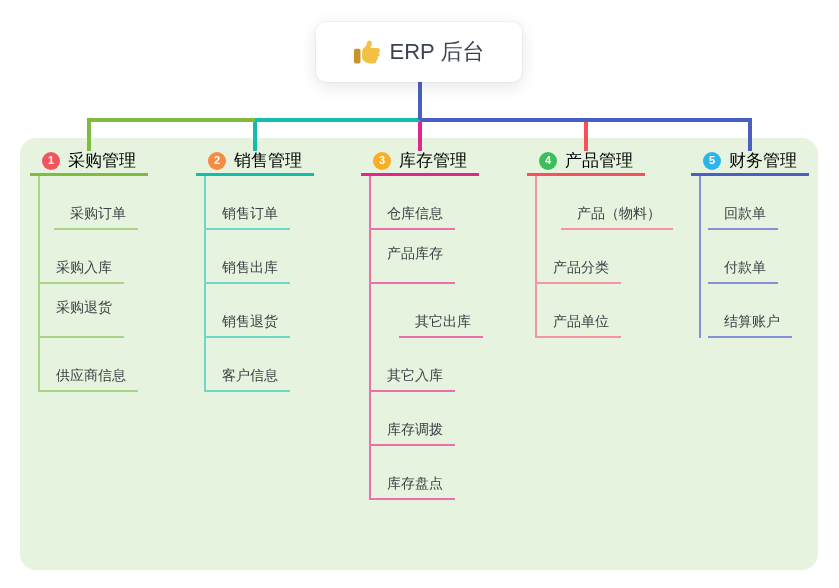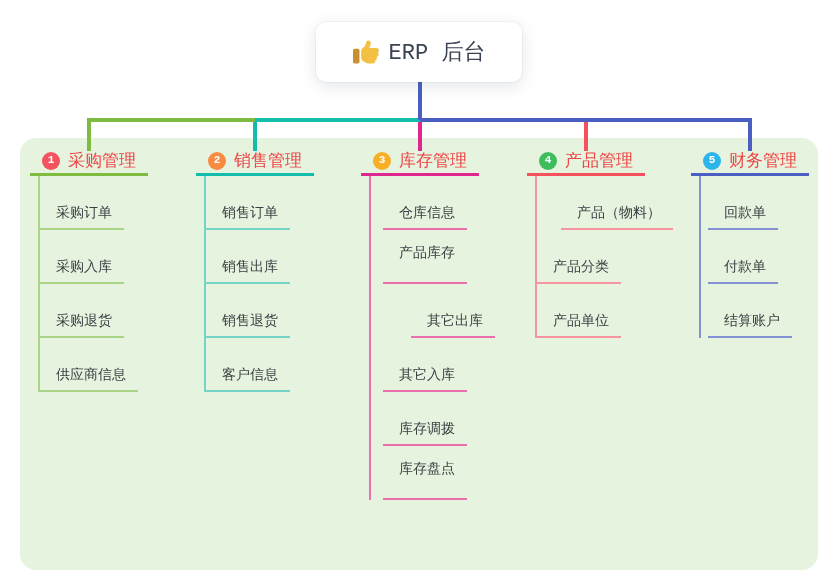--- a/index.html
+++ b/index.html
@@ -1,18 +1,18 @@
 <!DOCTYPE html>
 <html><head>
 <meta charset="utf-8">
 <style>
   html,body{margin:0;padding:0;background:#ffffff;}
   .canvas{
     position:relative;width:839px;height:588px;background:#ffffff;overflow:hidden;
-    font-family:Liberation Mono, monospace;
+    font-family:Liberation Sans, sans-serif;
   }
   .root-card{
     position:absolute;left:316px;top:22px;width:206px;height:60px;background:#ffffff;
     border-radius:10px;box-shadow:0 4px 16px rgba(60,70,90,.14),0 0 0 1px rgba(0,0,0,.03);
     display:flex;align-items:center;justify-content:center;gap:10px;
     font-size:22px;color:#3A4354;z-index:3;white-space:nowrap;
   }
   .root-card svg{display:block;}
   .panel{
     position:absolute;left:20px;top:138px;width:798px;height:432px;
@@ -21,21 +21,21 @@
   .line{position:absolute;z-index:1;}
   .branch{position:absolute;top:148px;z-index:2;}
   .title-row{
     display:flex;align-items:center;gap:8px;width:118px;height:28px;
     border-bottom:3px solid;padding-left:12px;box-sizing:border-box;
   }
   .badge{
     width:18px;height:18px;border-radius:50%;color:#fff;font-size:11px;font-weight:bold;
     display:flex;align-items:center;justify-content:center;flex:0 0 18px;line-height:1;
   }
-  .title-label{font-size:17px;color:#ef4444;font-weight:500;white-space:nowrap;}
+  .title-label{font-size:17px;color:#000000;font-weight:500;white-space:nowrap;}
   .children{margin-left:8px;border-left:2px solid;width:max-content;}
   .child{
     height:54px;display:flex;align-items:flex-end;border-bottom:2px solid;
     width:max-content;padding:0 12px 6px 16px;box-sizing:border-box;
     font-size:14px;line-height:18px;color:#3C4043;white-space:nowrap;
   }
 </style>
 </head>
 <body>
 
@@ -63,27 +63,27 @@
       <div class="line" style="left: 748px; top: 122px; width: 4px; height: 29px; background: rgb(74, 95, 193);"></div>
     </div>
 
   <div>
       <div class="branch" style="left: 30px;">
       <div class="title-row" style="border-bottom-color: rgb(127, 186, 65);">
         <span class="badge" style="background: rgb(244, 84, 93);">1</span>
         <span class="title-label">采购管理</span>
       </div>
       <div class="children" style="border-left-color: rgb(169, 212, 136);">
-          <div class="child" style="border-bottom-color: rgb(169, 212, 136);">
+          <div class="child" style="border-bottom-color: rgb(169, 212, 136); margin-left: 14px;">
             <span>采购订单</span>
           </div>
           <div class="child" style="border-bottom-color: rgb(169, 212, 136);">
             <span>采购入库</span>
           </div>
-          <div class="child" style="border-bottom-color: rgb(169, 212, 136);">
+          <div class="child" style="border-bottom-color: rgb(169, 212, 136); align-items: center;">
             <span>采购退货</span>
           </div>
           <div class="child" style="border-bottom-color: rgb(169, 212, 136);">
             <span>供应商信息</span>
           </div>
         </div>
     </div>
       <div class="branch" style="left: 196px;">
       <div class="title-row" style="border-bottom-color: rgb(19, 189, 169);">
         <span class="badge" style="background: rgb(247, 139, 66);">2</span>
@@ -102,37 +102,37 @@
           <div class="child" style="border-bottom-color: rgb(114, 213, 199);">
             <span>客户信息</span>
           </div>
         </div>
     </div>
       <div class="branch" style="left: 361px;">
       <div class="title-row" style="border-bottom-color: rgb(224, 39, 143);">
         <span class="badge" style="background: rgb(248, 175, 37);">3</span>
         <span class="title-label">库存管理</span>
       </div>
-      <div class="children" style="border-left-color: rgb(238, 111, 174); padding-left: 12px;">
+      <div class="children" style="border-left-color: rgb(238, 111, 174);">
           <div class="child" style="border-bottom-color: rgb(238, 111, 174);">
             <span>仓库信息</span>
           </div>
           <div class="child" style="border-bottom-color: rgb(238, 111, 174); align-items: center;">
             <span>产品库存</span>
           </div>
           <div class="child" style="border-bottom-color: rgb(238, 111, 174); margin-left: 28px;">
             <span>其它出库</span>
           </div>
           <div class="child" style="border-bottom-color: rgb(238, 111, 174); text-align: center;">
             <span>其它入库</span>
           </div>
           <div class="child" style="border-bottom-color: rgb(238, 111, 174);">
             <span>库存调拨</span>
           </div>
-          <div class="child" style="border-bottom-color: rgb(238, 111, 174); align-items: center;">
+          <div class="child" style="border-bottom-color: rgb(238, 111, 174);">
             <span>库存盘点</span>
           </div>
         </div>
     </div>
       <div class="branch" style="left: 527px;">
       <div class="title-row" style="border-bottom-color: rgb(244, 81, 92);">
         <span class="badge" style="background: rgb(62, 189, 92);">4</span>
         <span class="title-label">产品管理</span>
       </div>
       <div class="children" style="border-left-color: rgb(247, 148, 158);">

